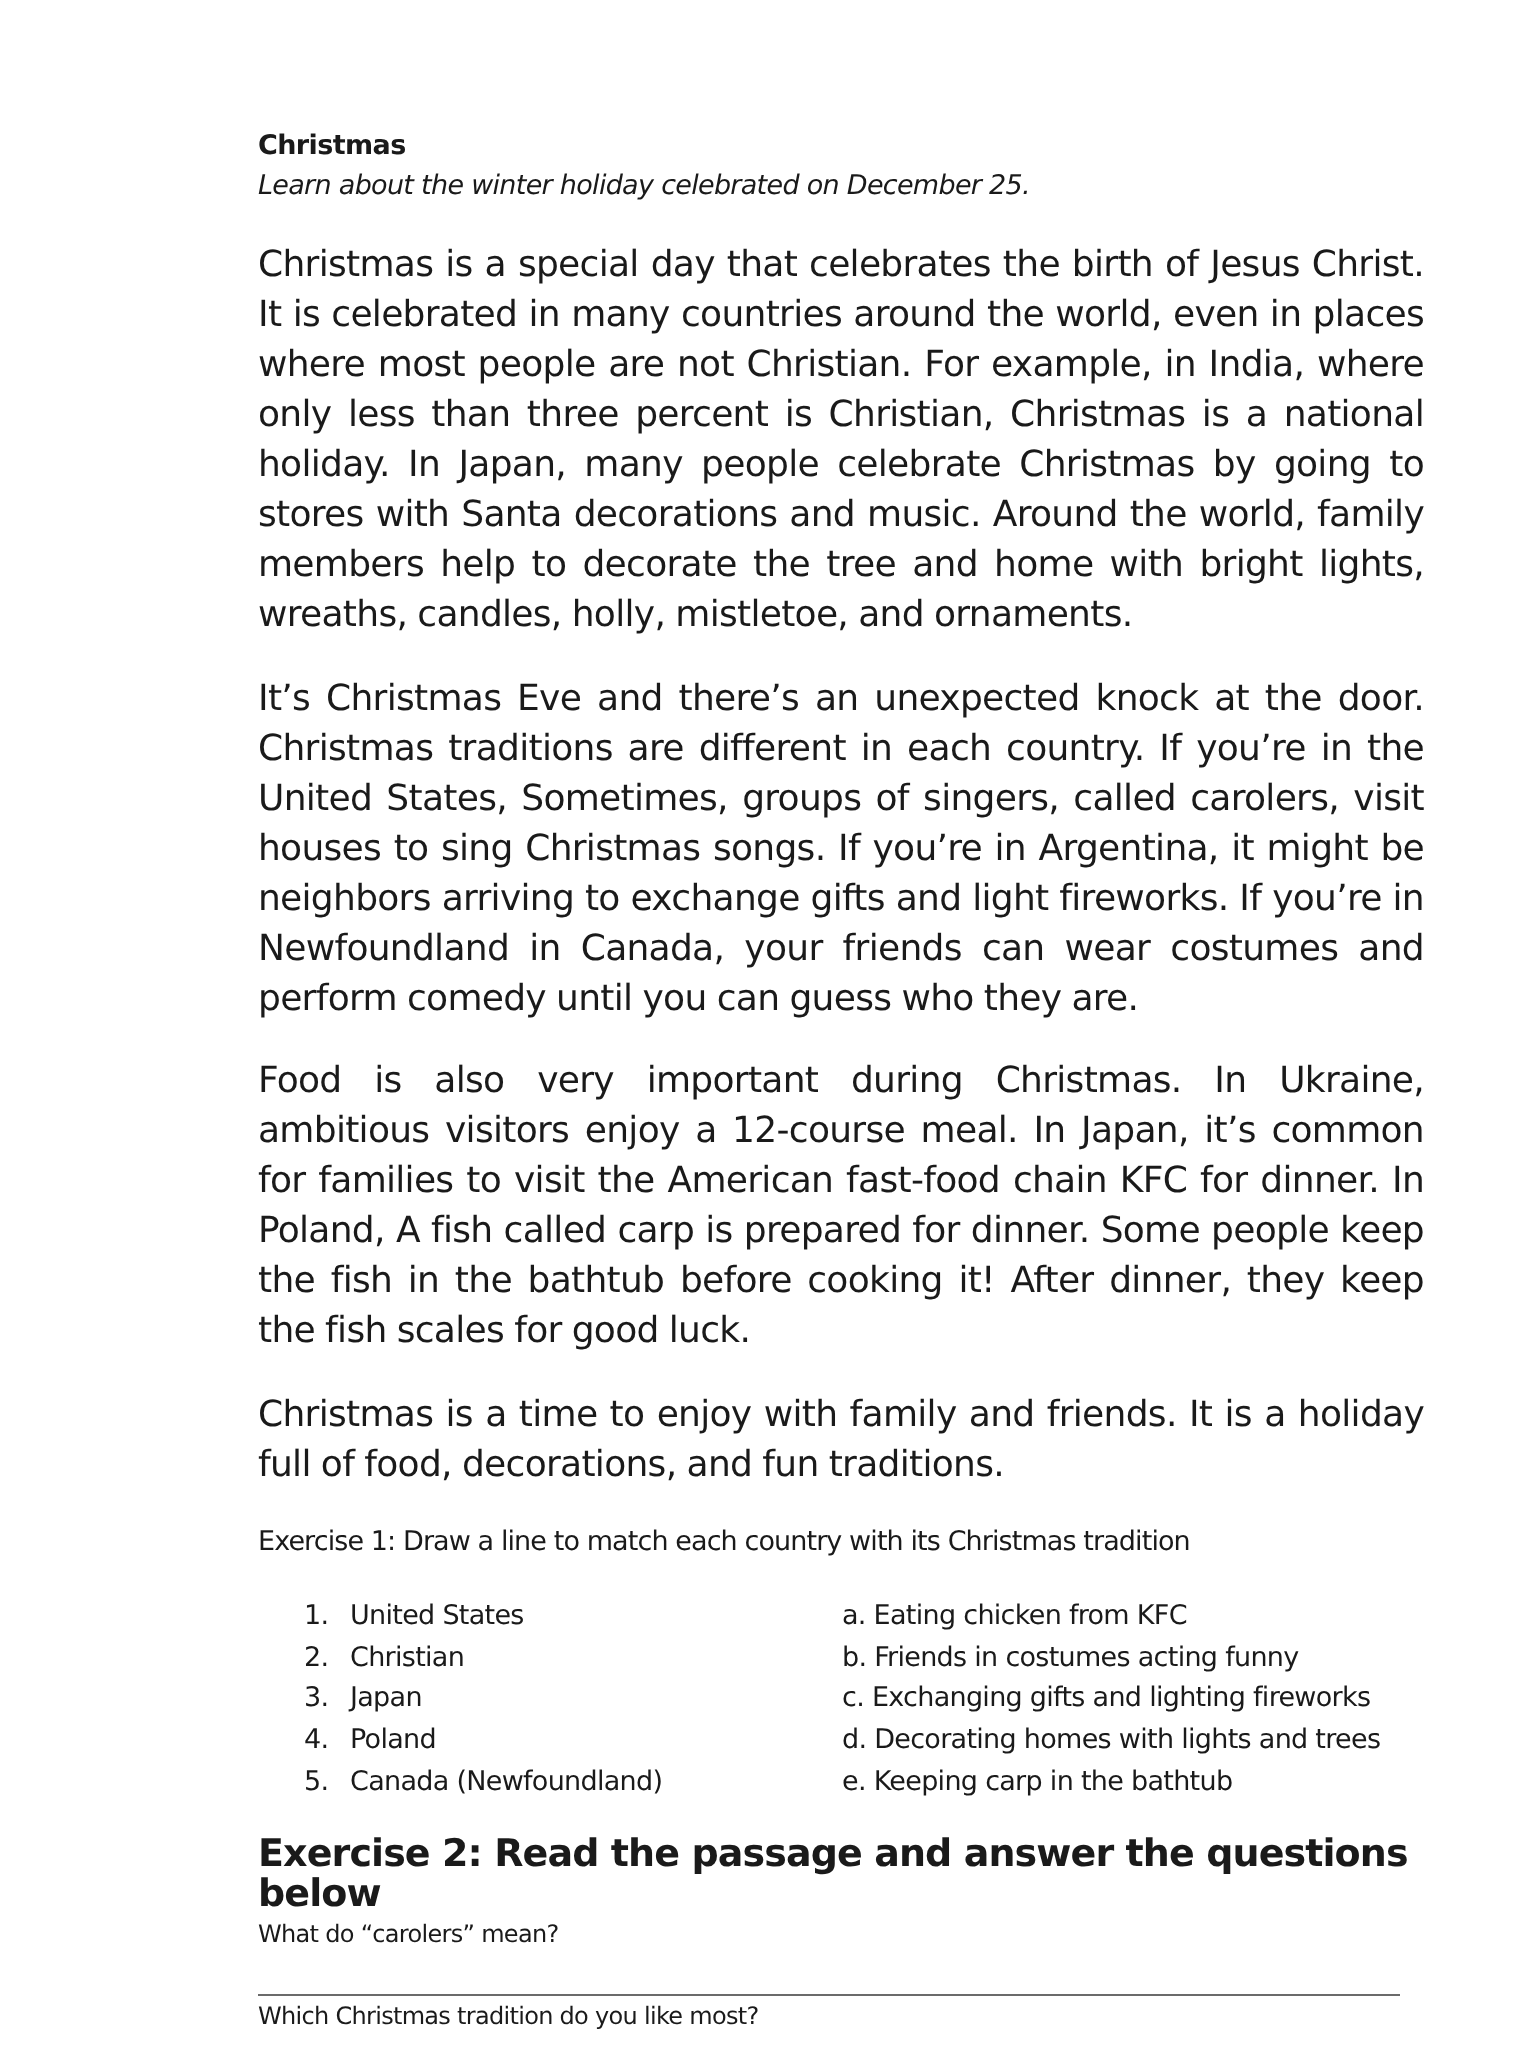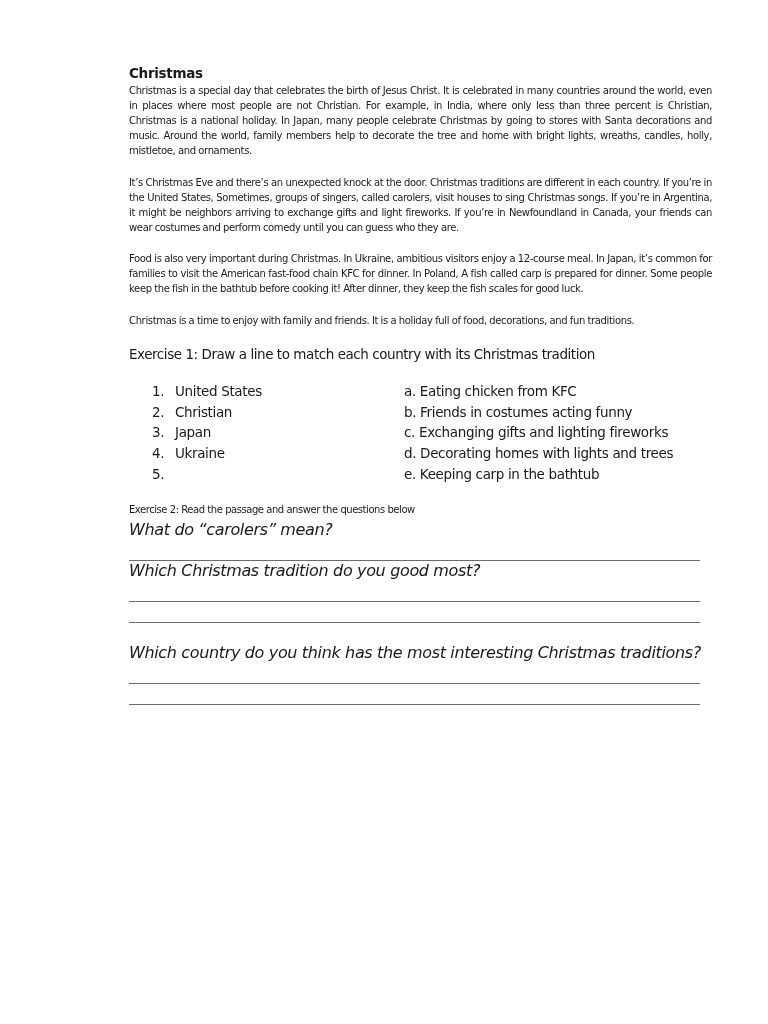--- a/index.html
+++ b/index.html
@@ -30,22 +30,22 @@
       letter-spacing: -0.3px;
     }
     .subtitle {
       font-size: 13.5px;
       font-style: italic;
       line-height: 20px;
       margin: 0 0 17px 0;
       letter-spacing: -0.35px;
     }
     .para {
-      font-size: 10px;
-      line-height: 15px;
+      font-size: 18px;
+      line-height: 25px;
       margin: 0 0 16.5px 0;
       text-align: justify;
       letter-spacing: -0.35px;
       word-spacing: -0.3px;
     }
     .exercise-heading {
       font-size: 13.5px;
       font-weight: normal;
       line-height: 20px;
       margin: 0 0 17px 0;
@@ -67,51 +67,51 @@
       left: 23px;
       width: 20px;
     }
     .match-country {
       position: absolute;
       left: 46px;
       text-align: right;
     }
     .match-tradition {
       position: absolute;
-      left: 275px;
+      left: 292px;
     }
     .ex2-heading {
-      font-size: 10px;
-      font-weight: normal;
+      font-size: 19px;
+      font-weight: bold;
       line-height: 20px;
       margin: 0;
       letter-spacing: -0.45px;
     }
     .question {
-      font-size: 16px;
+      font-size: 12px;
       line-height: 20.5px;
       margin: 0;
       letter-spacing: -0.35px;
-      font-style: italic;
     }
     .answer-line {
       width: 571px;
       height: 20.5px;
       border-bottom: 1px solid #6b6b6b;
       box-sizing: border-box;
     }
     .spacer {
       height: 20.5px;
     }
   </style>
 </head>
 <body>
 
 <div class="page">
   <p class="title">Christmas</p>
+  <p class="subtitle">Learn about the winter holiday celebrated on December 25.</p>
 
   <p class="para">Christmas is a special day that celebrates the birth of Jesus Christ. It is celebrated in many countries around the world, even in places where most people are not Christian. For example, in India, where only less than three percent is Christian, Christmas is a national holiday. In Japan, many people celebrate Christmas by going to stores with Santa decorations and music. Around the world, family members help to decorate the tree and home with bright lights, wreaths, candles, holly, mistletoe, and ornaments.</p>
   <p class="para">It’s Christmas Eve and there’s an unexpected knock at the door. Christmas traditions are different in each country. If you’re in the United States, Sometimes, groups of singers, called carolers, visit houses to sing Christmas songs. If you’re in Argentina, it might be neighbors arriving to exchange gifts and light fireworks. If you’re in Newfoundland in Canada, your friends can wear costumes and perform comedy until you can guess who they are.</p>
   <p class="para">Food is also very important during Christmas. In Ukraine, ambitious visitors enjoy a 12-course meal. In Japan, it’s common for families to visit the American fast-food chain KFC for dinner. In Poland, A fish called carp is prepared for dinner. Some people keep the fish in the bathtub before cooking it! After dinner, they keep the fish scales for good luck.</p>
   <p class="para">Christmas is a time to enjoy with family and friends. It is a holiday full of food, decorations, and fun traditions.</p>
 
   <p class="exercise-heading">Exercise 1: Draw a line to match each country with its Christmas tradition</p>
 
   <div class="match-list">
     <div class="match-row">
@@ -124,35 +124,36 @@
       <span class="match-country">Christian</span>
       <span class="match-tradition">b. Friends in costumes acting funny</span>
     </div>
     <div class="match-row">
       <span class="match-num">3.</span>
       <span class="match-country">Japan</span>
       <span class="match-tradition">c. Exchanging gifts and lighting fireworks</span>
     </div>
     <div class="match-row">
       <span class="match-num">4.</span>
-      <span class="match-country">Ukraine</span>
+      <span class="match-country">Poland</span>
       <span class="match-tradition">d. Decorating homes with lights and trees</span>
     </div>
     <div class="match-row">
       <span class="match-num">5.</span>
+      <span class="match-country">Canada (Newfoundland)</span>
       <span class="match-tradition">e. Keeping carp in the bathtub</span>
     </div>
   </div>
 
   <p class="ex2-heading">Exercise 2: Read the passage and answer the questions below</p>
 
   <p class="question">What do “carolers” mean?</p>
   <div class="answer-line"></div>
 
-  <p class="question">Which Christmas tradition do you good most?</p>
+  <p class="question">Which Christmas tradition do you like most?</p>
   <div class="answer-line"></div>
   <div class="answer-line"></div>
   <div class="spacer"></div>
 
   <p class="question">Which country do you think has the most interesting Christmas traditions?</p>
   <div class="answer-line"></div>
   <div class="answer-line"></div>
 </div>
 
 </body></html>

